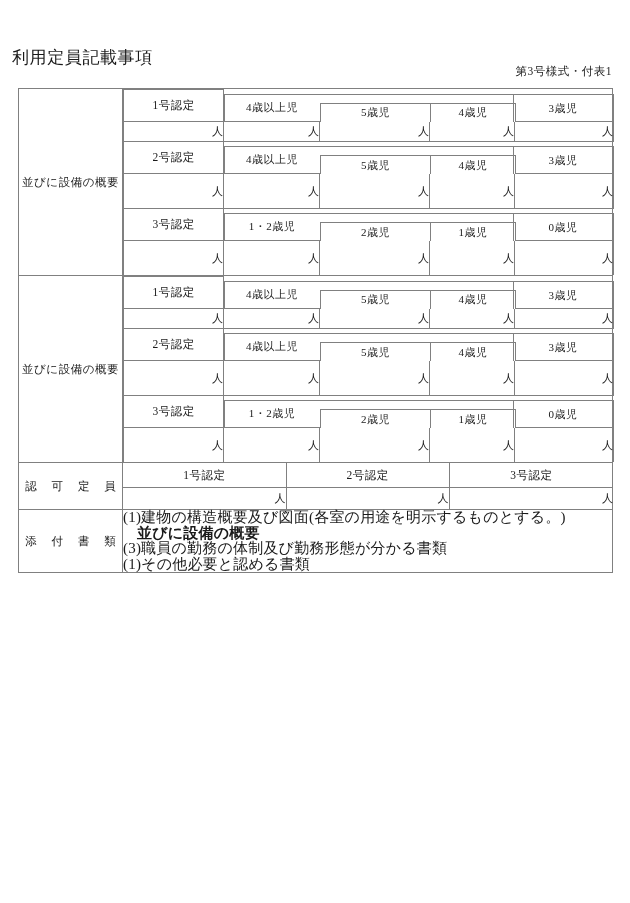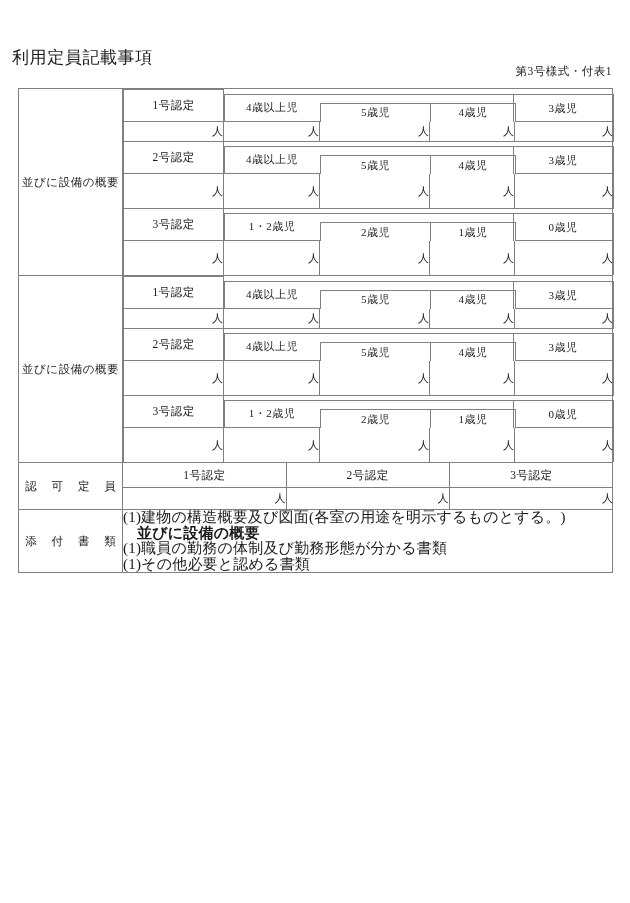--- a/index.html
+++ b/index.html
@@ -410,21 +410,21 @@
               </tbody>
             </table>
           </td>
         </tr>
 
         <tr>
           <td class="seclabel spaced">添 付 書 類</td>
           <td class="attach-body">
             <div>(1)建物の構造概要及び図面(各室の用途を明示するものとする。)</div>
             <div class="attach-indent">並びに設備の概要</div>
-            <div>(1)職員の勤務の体制及び勤務形態が分かる書類</div>
+            <div>(3)職員の勤務の体制及び勤務形態が分かる書類</div>
             <div>(1)その他必要と認める書類</div>
           </td>
         </tr>
 
       </tbody>
     </table>
   </div>
 
 </div>
 

